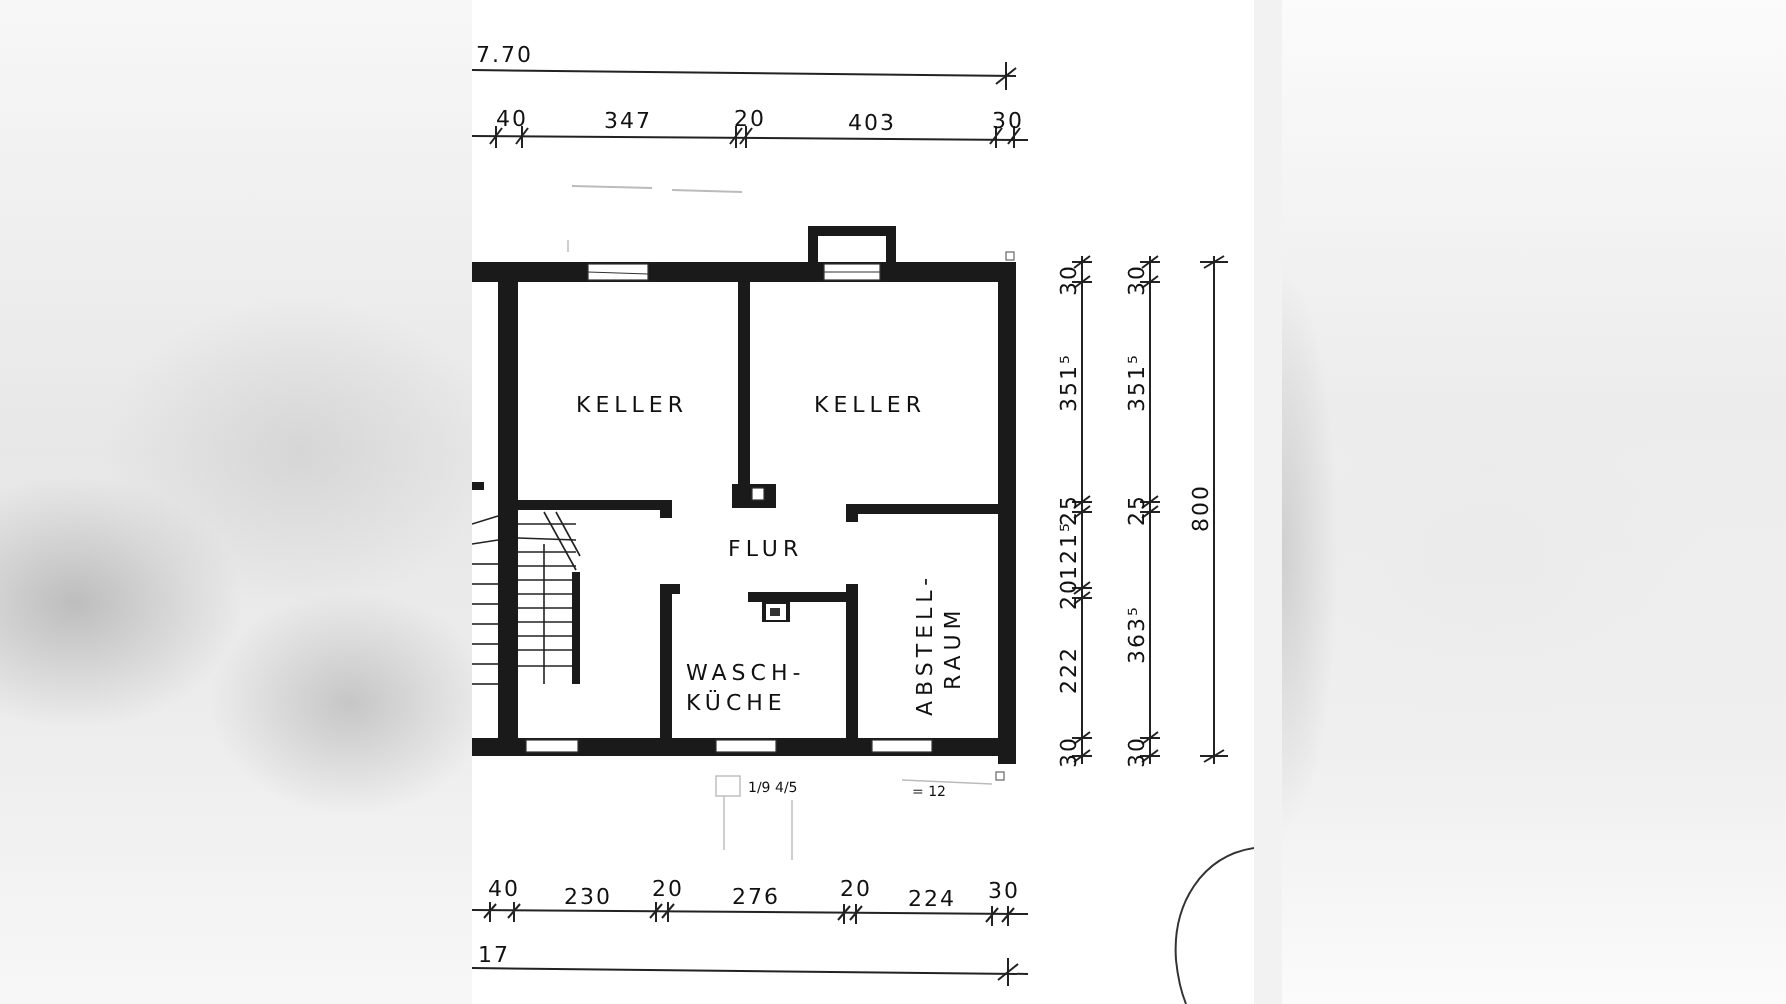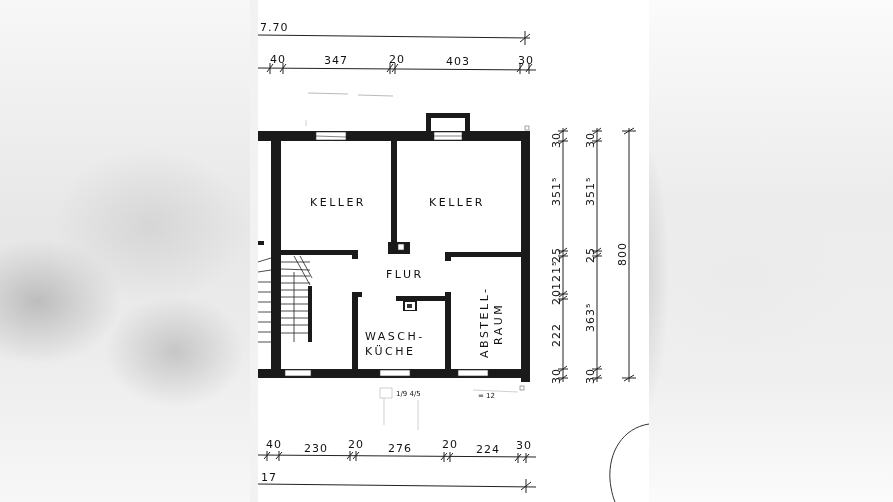--- a/index.html
+++ b/index.html
@@ -17,21 +17,21 @@
         linear-gradient(180deg, #f7f7f7 0%, #e7e7e7 45%, #ececec 70%, #f7f7f7 100%);
     }
     .bg-left { left: 0; width: 250px; }
     .bg-right { left: 641px; width: 252px;
       background:
         radial-gradient(ellipse 40px 200px at 0% 55%, #cfcfcf, transparent 70%),
         radial-gradient(ellipse 160px 120px at 40% 55%, #ebebeb, transparent 70%),
         linear-gradient(180deg, #fbfbfb 0%, #ececec 40%, #efefef 75%, #fbfbfb 100%);
     }
     .paper {
-      position: absolute; left: 258px; top: 0; width: 391px; height: 502px;
+      position: absolute; left: 236px; top: 0; width: 391px; height: 502px;
       background: #ffffff;
       overflow: hidden;
     }
     .paper svg { position: absolute; left: 0; top: 0; }
     .lbl {
       font-family: "DejaVu Sans", sans-serif;
       fill: #111;
     }
     .dim { font-size: 11px; letter-spacing: 1px; }
     .room { font-size: 11px; letter-spacing: 2.5px; }

